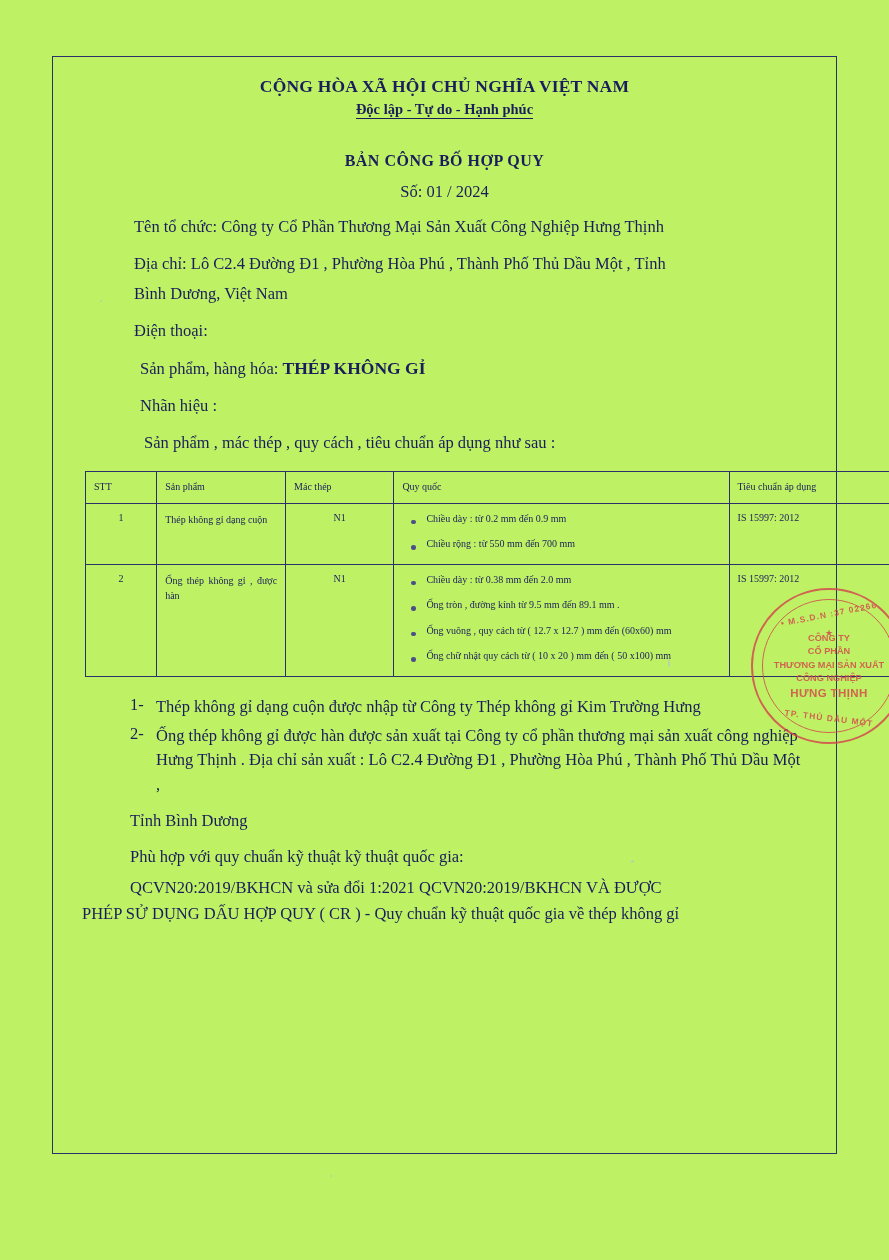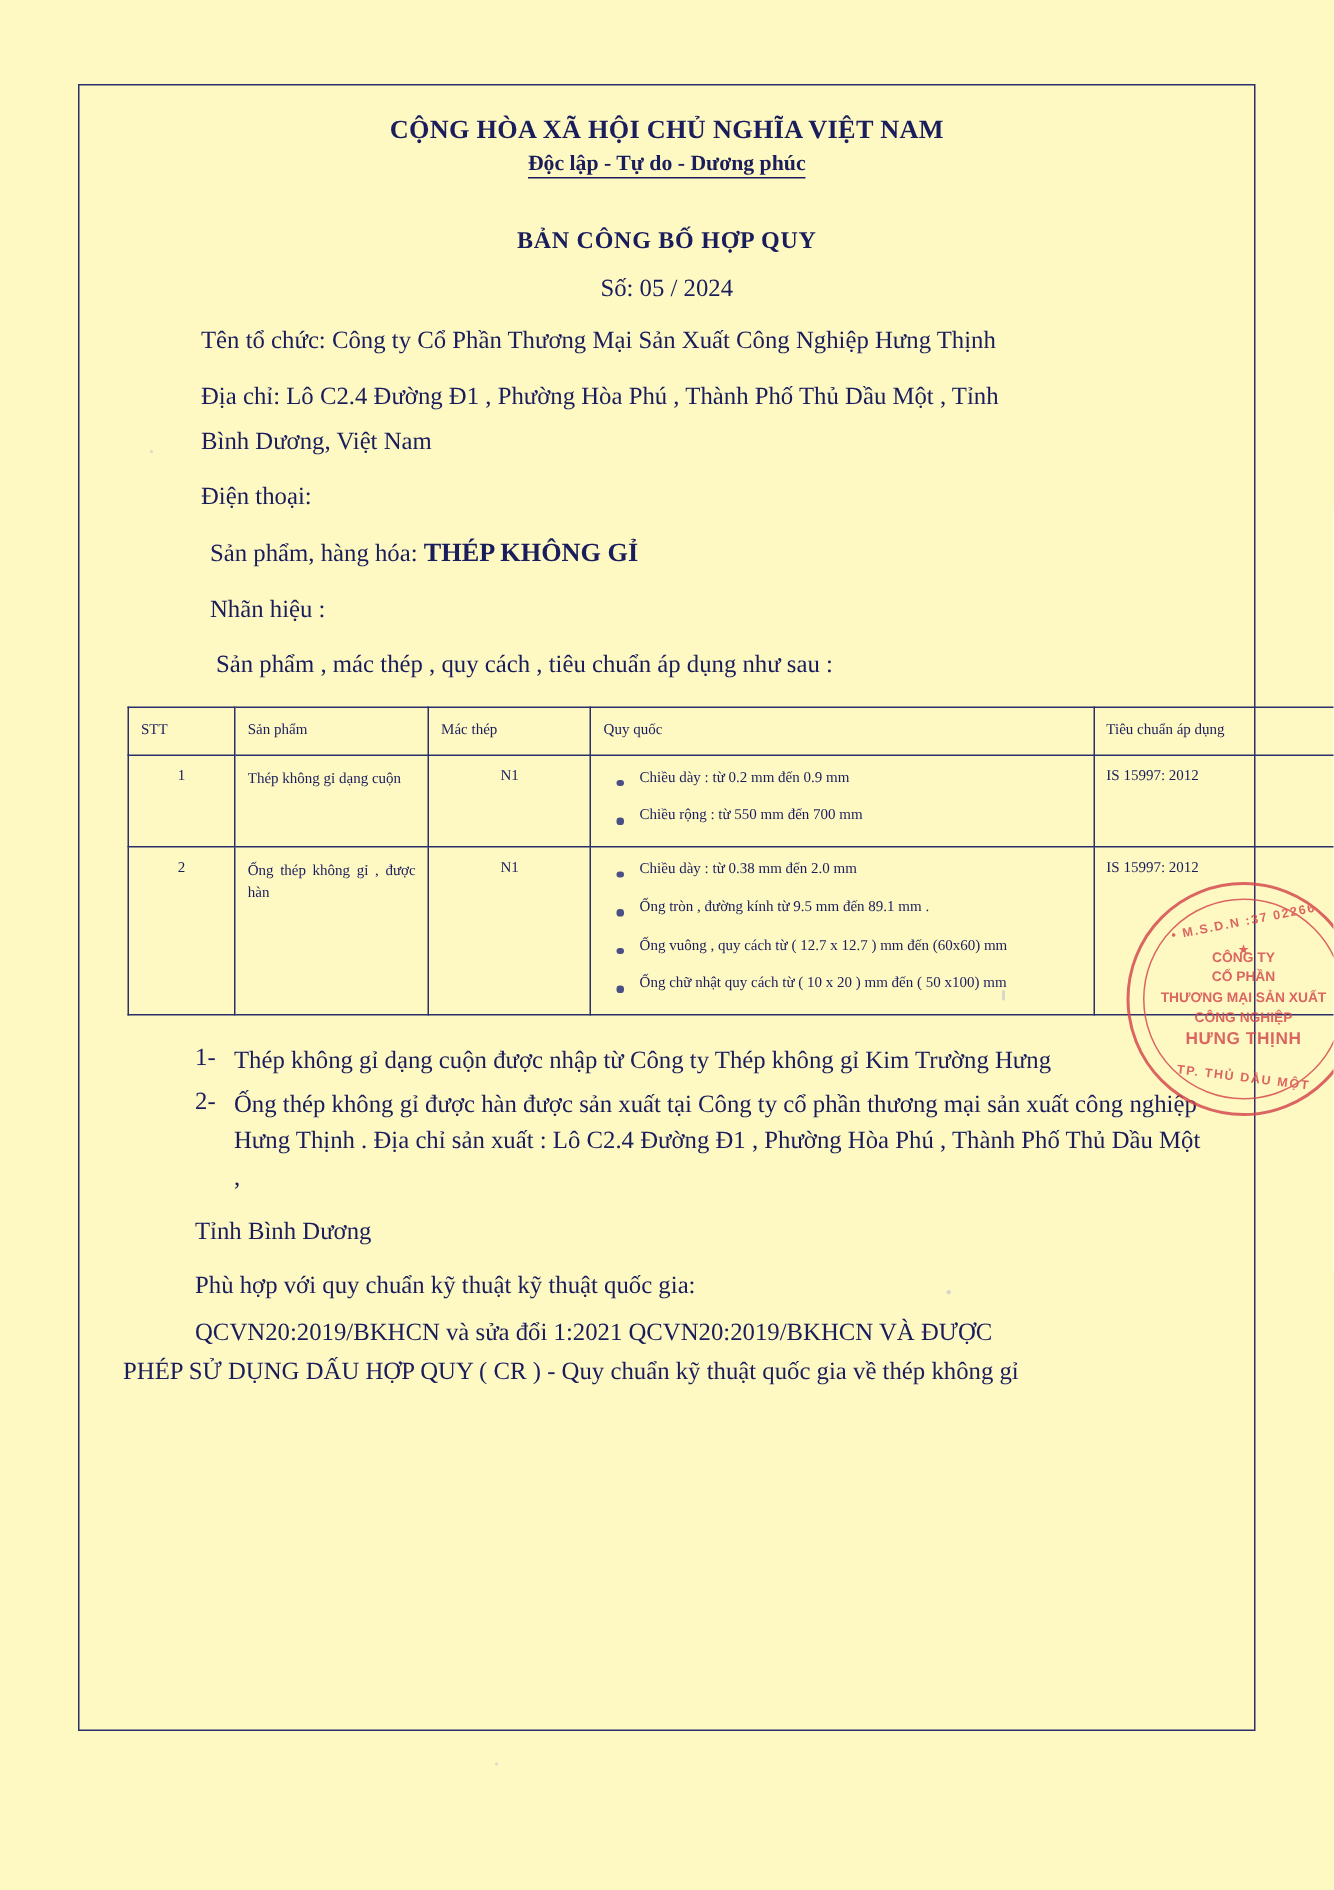--- a/index.html
+++ b/index.html
@@ -13,21 +13,21 @@
     font-family: "Liberation Serif", serif;
     color: #1a1d5c;
     position: relative;
     overflow: hidden;
   }
   .page {
     position: absolute;
     left: 0; top: 0;
     width: 889px;
     height: 1260px;
-    background: #fef9c3;
+    background: #bef264;
   }
   
   .scan-frame {
     position: absolute;
     left: 52px;
     top: 56px;
     width: 785px;
     height: 1098px;
     border: 1.4px solid #2b2f6a;
     box-sizing: border-box;
@@ -246,24 +246,24 @@
   <div class="scan-frame"></div>
 
   <div class="speck" style="left:100px;top:300px;width:2px;height:2px;"></div>
   <div class="speck" style="left:631px;top:860px;width:3px;height:3px;"></div>
   <div class="speck" style="left:668px;top:660px;width:2px;height:7px;border-radius:1px;"></div>
   <div class="speck" style="left:330px;top:1175px;width:2px;height:2px;"></div>
 
   <div class="content">
 
     <div class="nation">CỘNG HÒA XÃ HỘI CHỦ NGHĨA VIỆT NAM</div>
-    <div class="motto"><span>Độc lập - Tự do - Dương phúc</span></div>
+    <div class="motto"><span>Độc lập - Tự do - Hạnh phúc</span></div>
 
     <div class="doc-title">BẢN CÔNG BỐ HỢP QUY</div>
-    <div class="doc-number">Số: 05 / 2024</div>
+    <div class="doc-number">Số: 01 / 2024</div>
 
     <div class="field-line">Tên tổ chức: Công ty Cổ Phần Thương Mại Sản Xuất Công Nghiệp Hưng Thịnh</div>
     <div class="field-line">Địa chỉ: Lô C2.4 Đường Đ1 , Phường Hòa Phú , Thành Phố Thủ Dầu Một , Tỉnh</div>
     <div class="field-line tight">Bình Dương, Việt Nam</div>
     <div class="field-line">Điện thoại:</div>
 
     <div class="field-line indent-a">
       <span>Sản phẩm, hàng hóa:</span>
       <span class="prod-strong">THÉP KHÔNG GỈ</span>
     </div>

